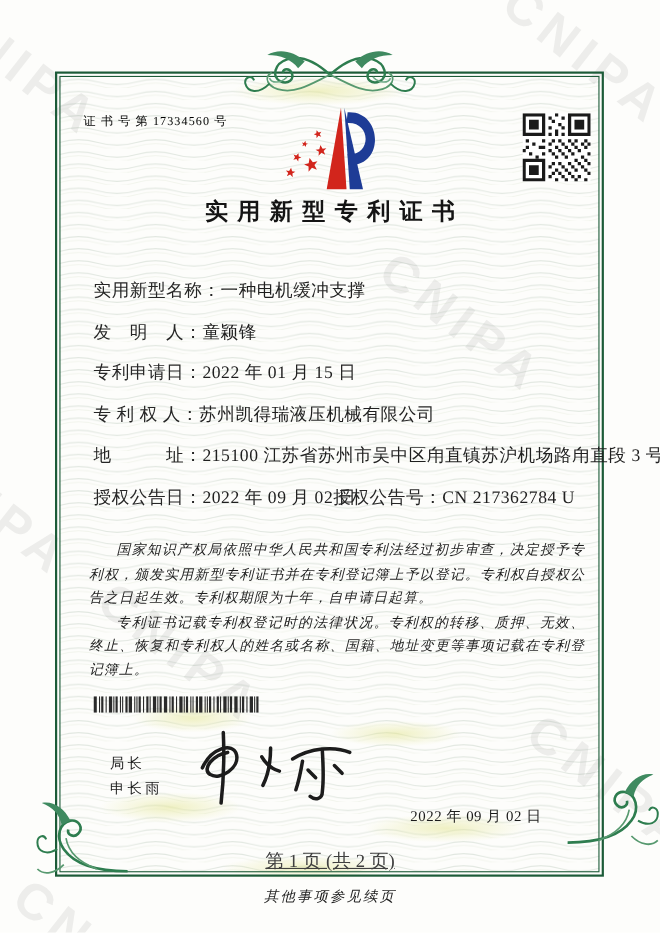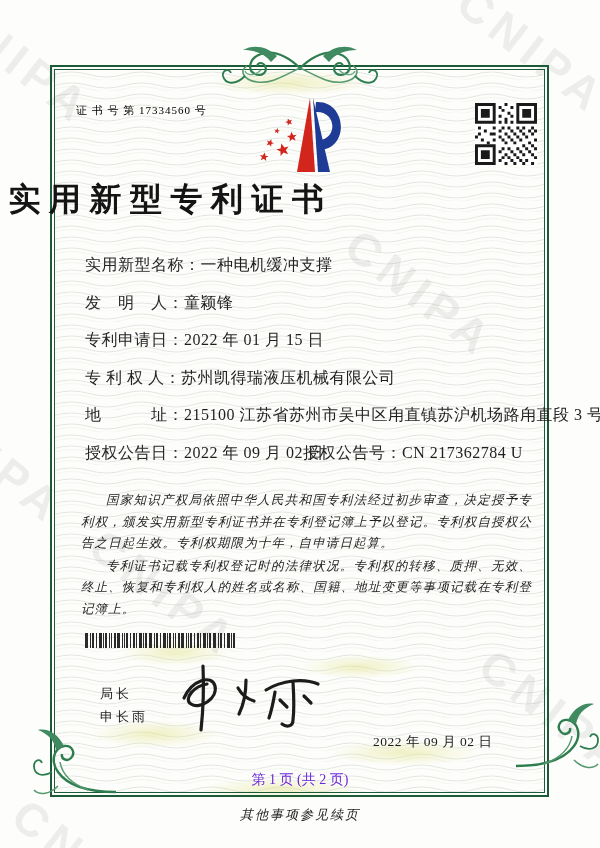--- a/index.html
+++ b/index.html
@@ -24,40 +24,40 @@
   .frame-inner{position:absolute;inset:2px;border:1px solid #1c5b38;}
   .waves{position:absolute;left:54px;top:69px;z-index:0;}
   .blotch{position:absolute;z-index:0;border-radius:50%;
     background:radial-gradient(ellipse,rgba(228,230,150,0.55),rgba(228,230,150,0) 70%);}
   .orn{position:absolute;z-index:3;}
   
   .content{position:absolute;inset:0;z-index:4;}
   .cert-no{position:absolute;left:76px;top:103px;font-size:11px;letter-spacing:1px;color:#000000;}
   .logo{position:absolute;left:253px;top:96px;}
   .qr{position:absolute;left:475px;top:103px;}
-  .title{position:absolute;left:0;top:178px;width:100%;
-    font-size:32px;font-weight:700;letter-spacing:8.5px;padding-left:8.5px;
+  .title{position:absolute;left:0;top:178px;width:100%;text-align:center;
+    font-size:21px;font-weight:700;letter-spacing:8.5px;padding-left:8.5px;
     box-sizing:border-box;color:#141414;font-family:Liberation Mono, monospace;}
   .fields{position:absolute;left:85px;top:246px;width:460px;font-size:16px;
     letter-spacing:0.5px;color:#262626;}
   .frow{height:37.5px;line-height:37.5px;white-space:nowrap;}
   .frow .lbl{color:#262626;}
   .frow .val{color:#1f1f1f;}
   .pair1{display:inline-block;width:218px;}
   .paras{position:absolute;left:80px;top:489px;width:453px;
     font-size:12.5px;line-height:21.5px;letter-spacing:1.1px;
     font-style:italic;color:#1e1e1e;text-align:justify;}
   .paras p{margin:1px;text-indent:2em;}
   .barcode{position:absolute;left:85px;top:633px;}
   .signer{position:absolute;left:100px;top:682px;
     font-family:"Liberation Sans","DejaVu Sans",sans-serif;
     font-size:13px;letter-spacing:3px;color:#1c1c1c;line-height:23px;}
   .sig{position:absolute;left:172px;top:662px;}
   .issue-date{position:absolute;left:373px;top:733px;font-size:13.5px;letter-spacing:0.5px;color:#1c1c1c;}
-  .page-no{position:absolute;left:0;top:771px;width:100%;text-align:center;font-size:14px;color:#6d28d9;}
+  .page-no{position:absolute;left:0;top:771px;width:100%;text-align:center;font-size:17px;color:#404040;text-decoration:underline;}
   .note{position:absolute;left:0;top:806px;width:100%;text-align:center;
     font-size:13px;font-style:italic;letter-spacing:2px;color:#1e1e1e;}
 </style>
 </head>
 <body>
 
 <div class="page">
 
   <svg class="waves" width="491" height="724" aria-hidden="true">
     <defs>

